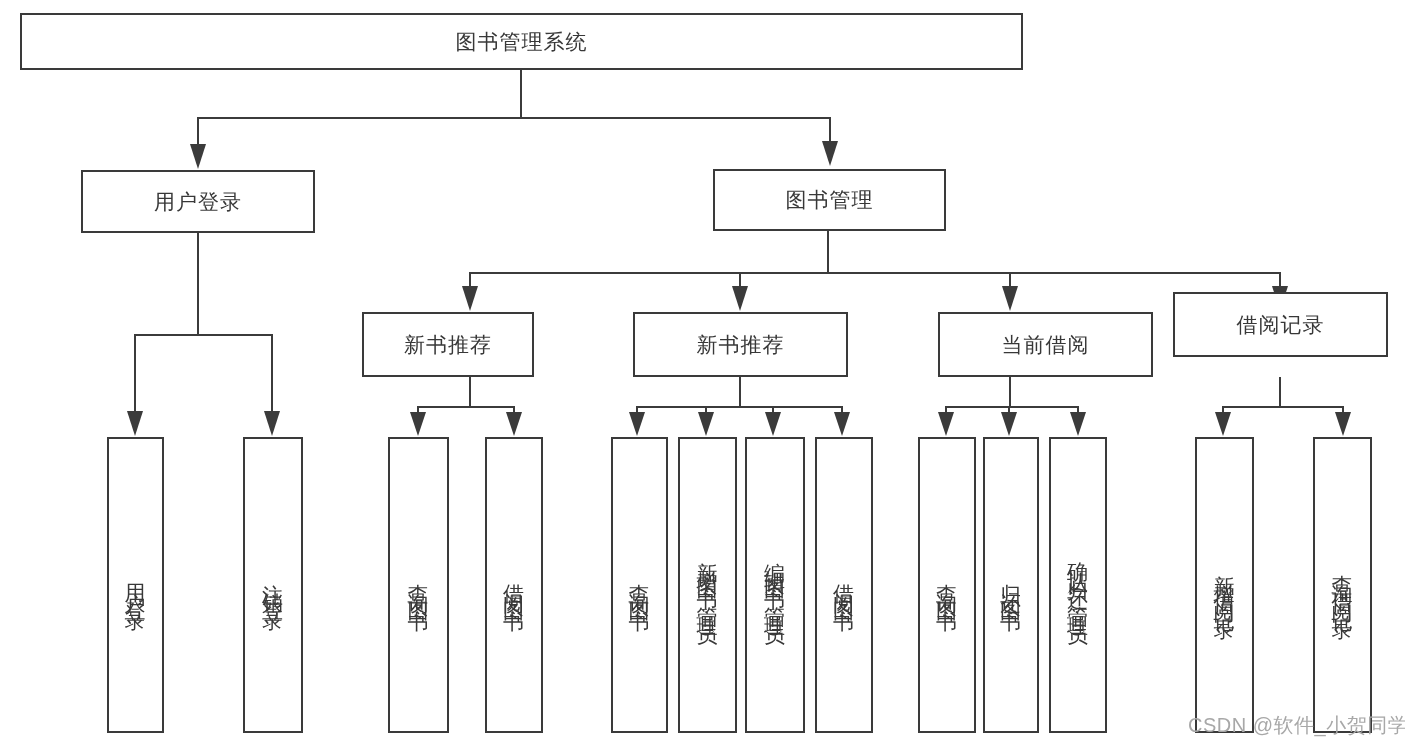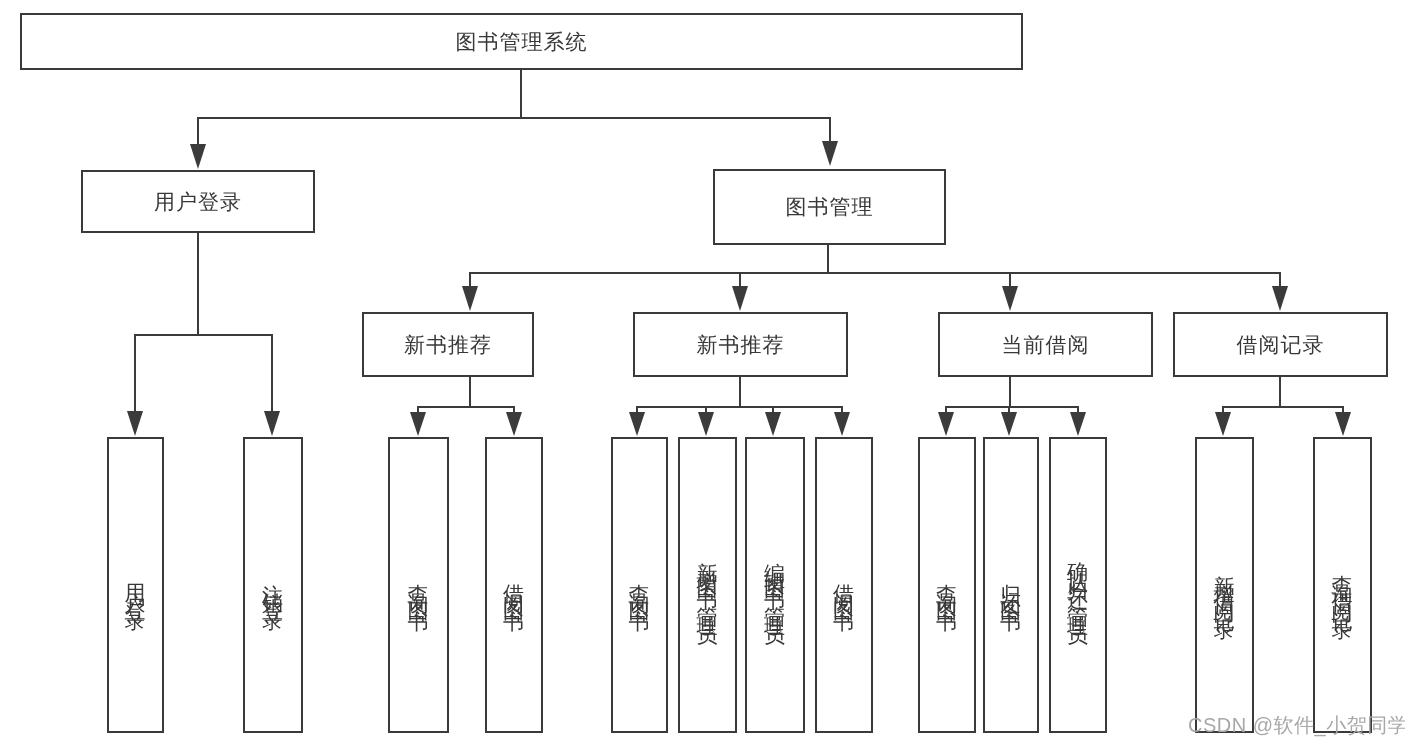--- a/index.html
+++ b/index.html
@@ -124,34 +124,34 @@
     </g>
   </svg>
 
   <div class="box hbox" style="left:20px; top:13px; width:1003px; height:57px;">
     <span>图书管理系统</span>
   </div>
 
   <div class="box hbox" style="left:81px; top:170px; width:234px; height:63px;">
     <span>用户登录</span>
   </div>
-  <div class="box hbox" style="left:713px; top:169px; width:233px; height:76px;">
+  <div class="box hbox" style="left:713px; top:169px; width:233px; height:62px;">
     <span>图书管理</span>
   </div>
 
   <div class="box hbox" style="left:362px; top:312px; width:172px; height:65px;">
     <span>新书推荐</span>
   </div>
   <div class="box hbox" style="left:633px; top:312px; width:215px; height:65px;">
     <span>新书推荐</span>
   </div>
   <div class="box hbox" style="left:938px; top:312px; width:215px; height:65px;">
     <span>当前借阅</span>
   </div>
-  <div class="box hbox" style="left:1173px; top:312px; width:215px; height:65px;">
+  <div class="box hbox" style="left:1173px; top:292px; width:215px; height:65px;">
     <span>借阅记录</span>
   </div>
 
   <div class="box vbox" style="left:107px; top:437px; width:57px; height:296px;">
     <span>用户登录</span>
   </div>
   <div class="box vbox" style="left:243px; top:437px; width:60px; height:296px;">
     <span>注销登录</span>
   </div>
 

